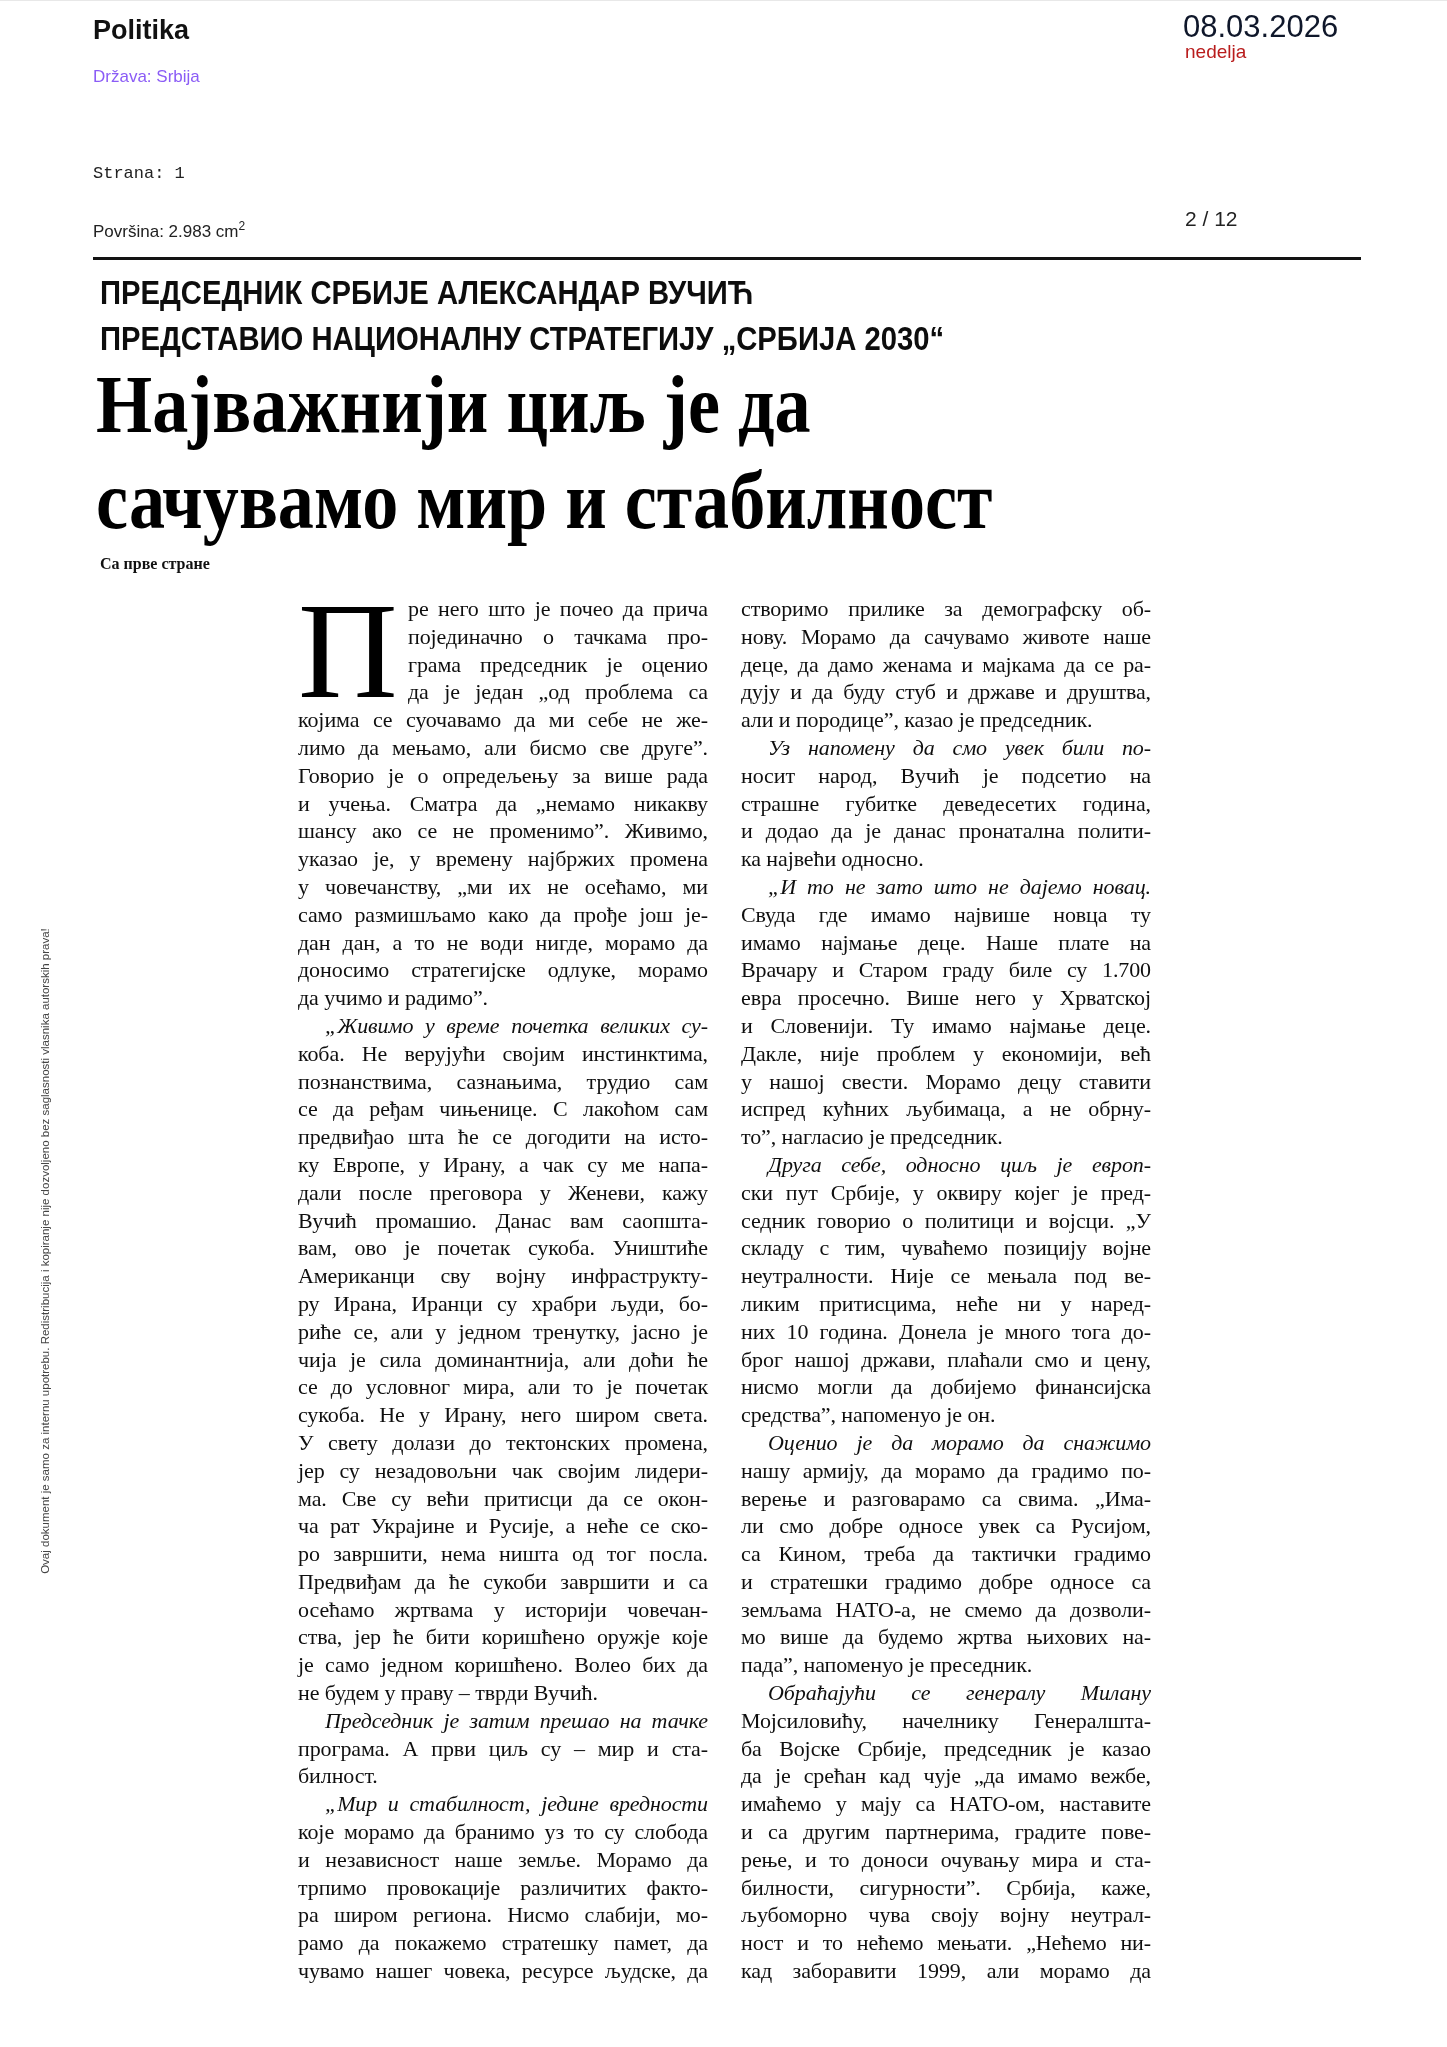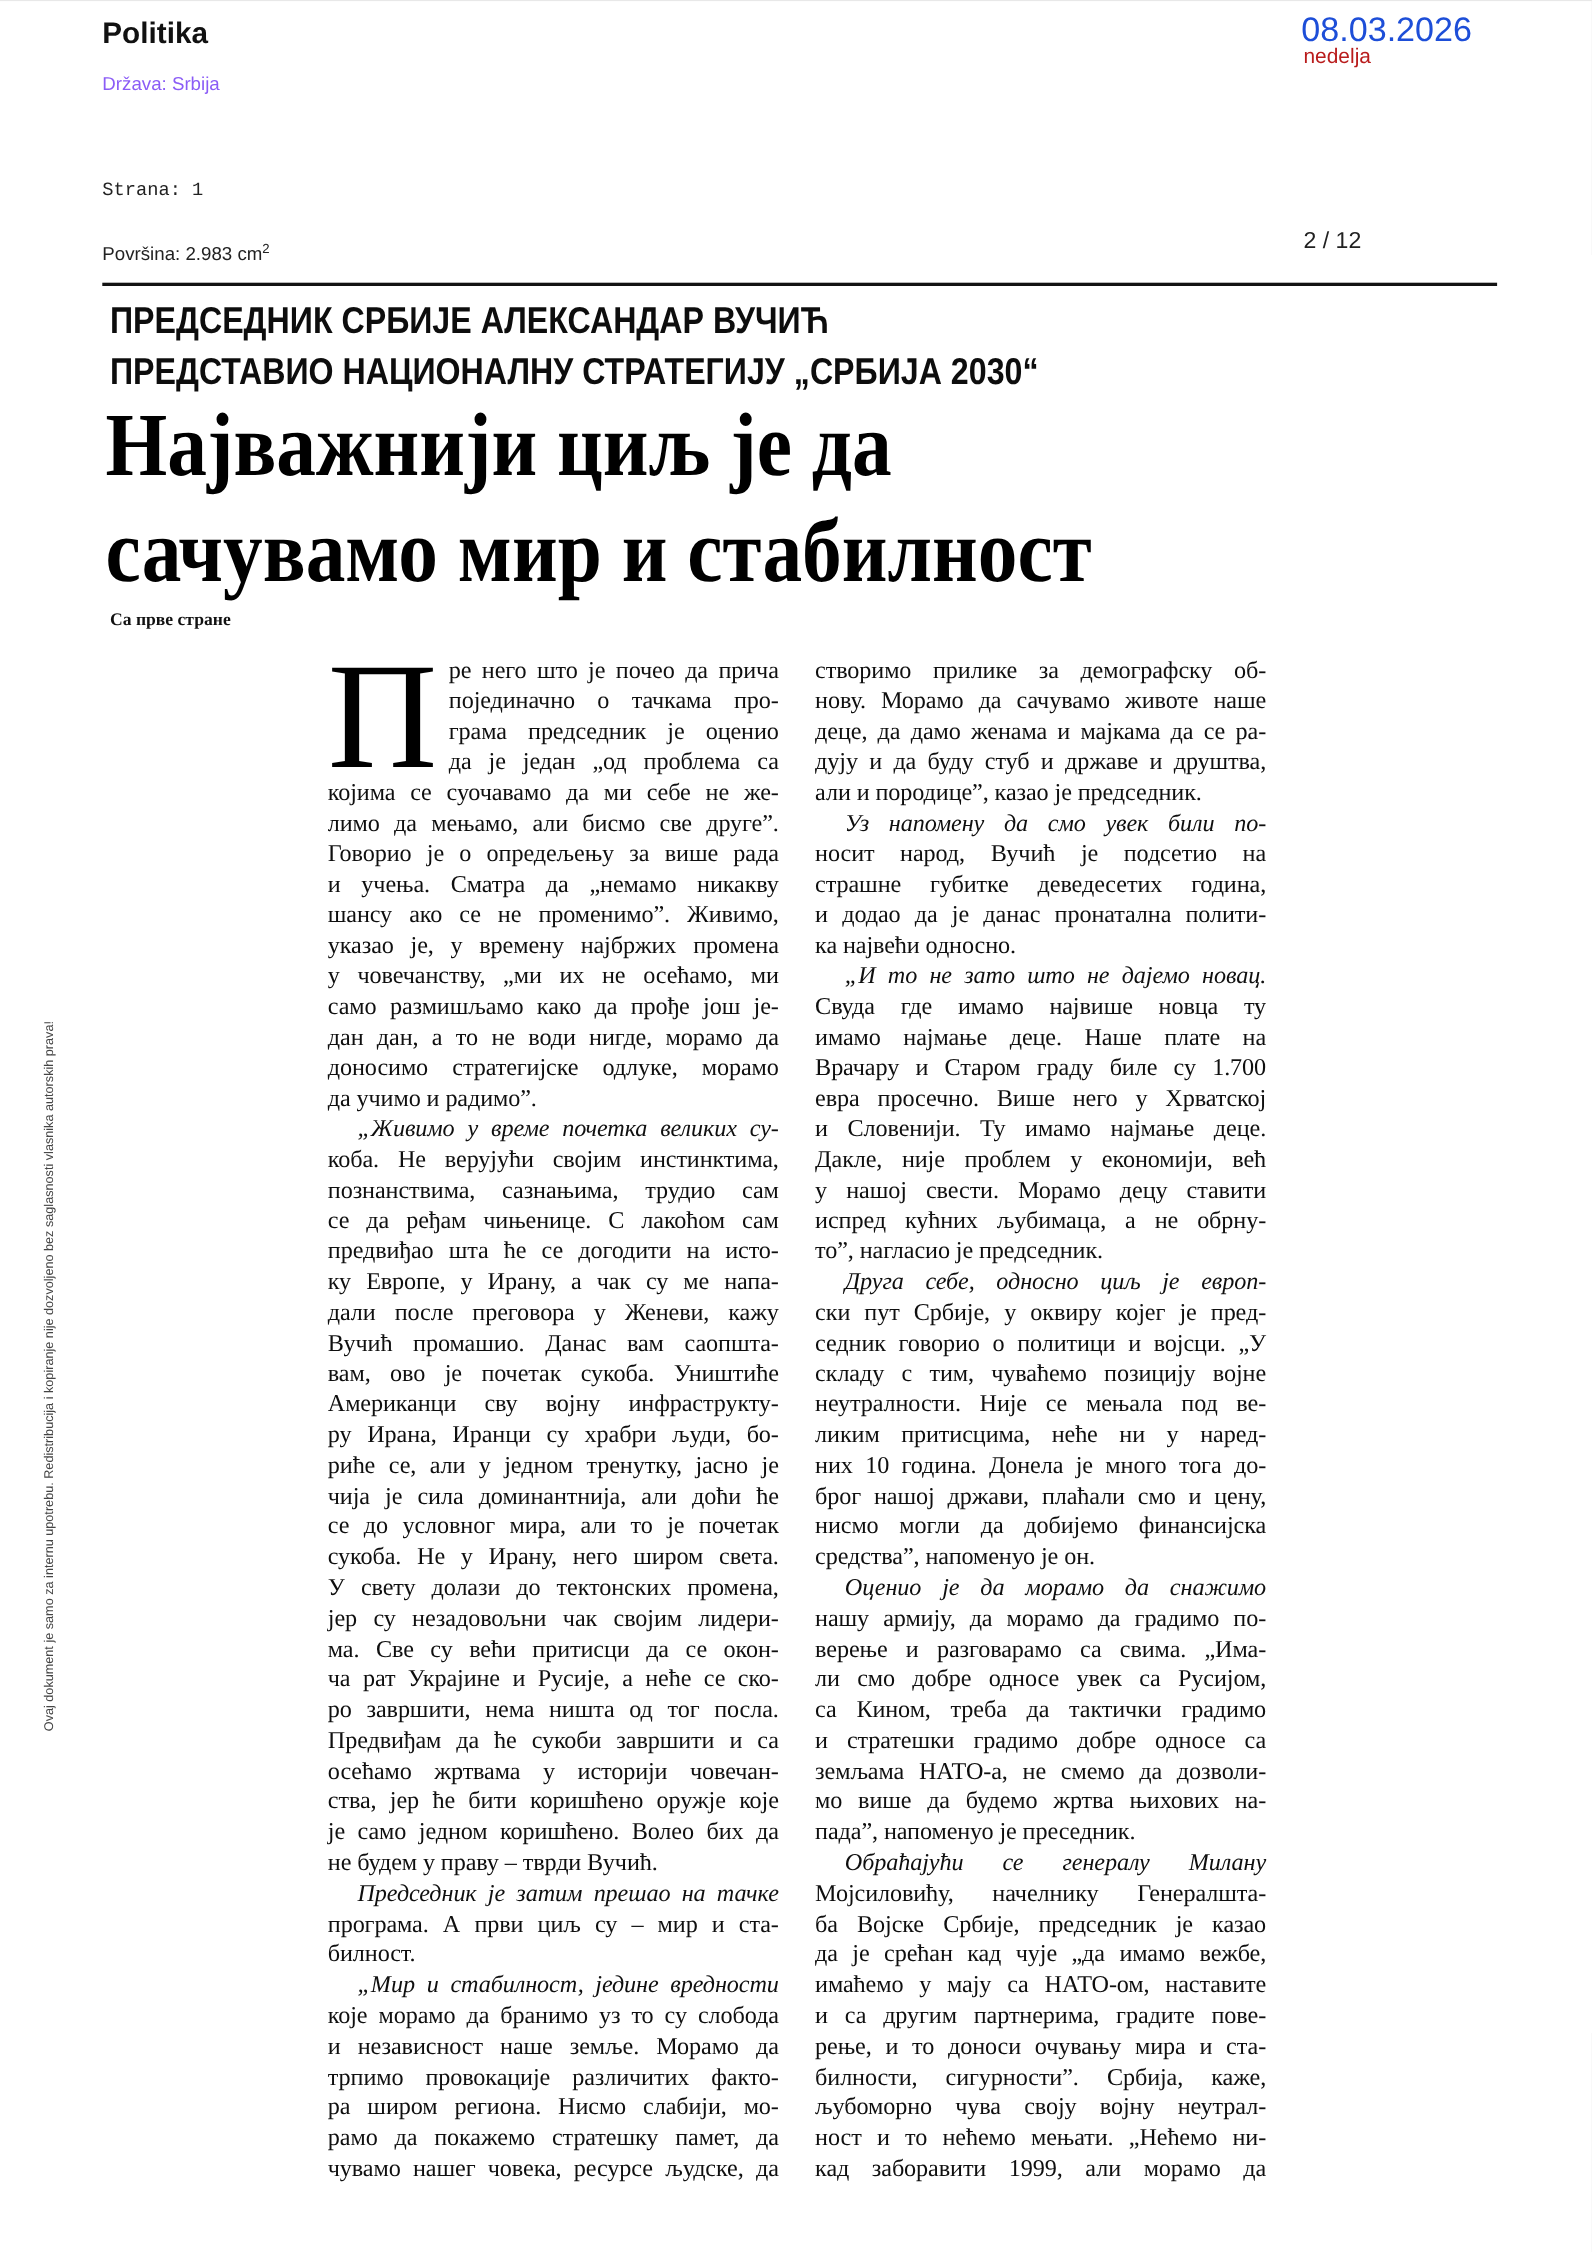--- a/index.html
+++ b/index.html
@@ -3,21 +3,21 @@
 <meta charset="utf-8">
 <style>
   html,body{margin:0;padding:0;background:#e8e8e8;}
   .page{position:relative;width:1447px;height:2047px;background:#ffffff;overflow:hidden;
         font-family:"Liberation Sans",sans-serif;color:#1a1a1a;margin:1px auto;padding-left:30px;}
   .pub{position:absolute;left:93px;top:14px;font-size:27px;font-weight:bold;color:#111;}
   .country{position:absolute;left:93px;top:66px;font-size:17px;color:#8b5cf6;}
   .strana{position:absolute;left:93px;top:163px;font-size:17px;color:#222;font-family:Liberation Mono, monospace;}
   .povrsina{position:absolute;left:93px;top:218px;font-size:17px;color:#222;}
   .povrsina sup{font-size:12px;}
-  .date{position:absolute;left:1183px;top:8px;font-size:31px;color:#1d4ed8;}
+  .date{position:absolute;left:1183px;top:8px;font-size:31px;color:#0f172a;}
   .weekday{position:absolute;left:1185px;top:40px;font-size:19px;color:#b91c1c;}
   .pagenum{position:absolute;left:1185px;top:206px;font-size:21px;color:#222;}
   .rule{position:absolute;left:93px;top:256px;width:1268px;height:3px;background:#131313;}
   .kicker{position:absolute;left:100px;top:268px;font-weight:bold;font-size:34px;line-height:46px;
           color:#0d0d0d;transform:scaleX(0.86);transform-origin:0 0;white-space:nowrap;}
   .headline{position:absolute;left:96px;top:356px;font-family:"Liberation Serif",serif;font-weight:bold;
           font-size:82px;line-height:96px;color:#000;transform:scaleX(0.88);transform-origin:0 0;white-space:nowrap;}
   .fromfront{position:absolute;left:100px;top:554px;font-family:"Liberation Serif",serif;
           font-weight:bold;font-size:16px;color:#111;}
   .cols{position:absolute;left:298px;top:594px;display:flex;gap:33px;

